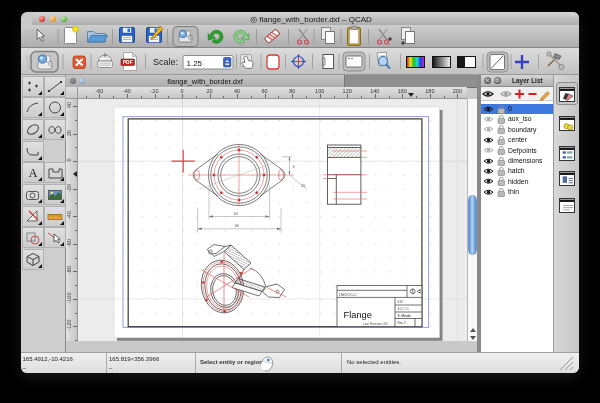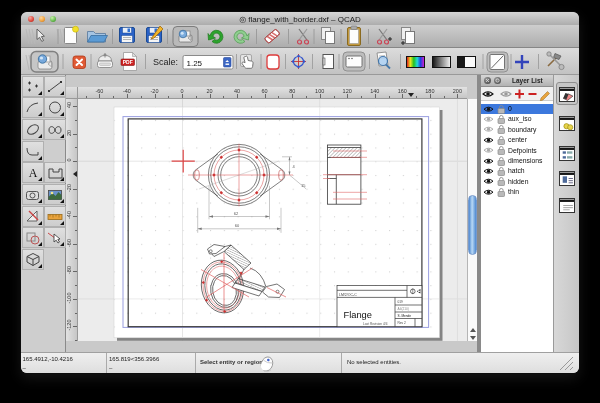--- a/index.html
+++ b/index.html
@@ -1,18 +1,18 @@
 <!DOCTYPE html>
 <html><head><meta charset="utf-8"><style>
 *{margin:0;padding:0;box-sizing:border-box}
 html,body{width:600px;height:403px;background:#000;overflow:hidden;font-family:"Liberation Sans",sans-serif}
 #win{position:absolute;left:21px;top:12px;width:558px;height:361px;background:#c9c9c9;
  border-radius:6px;box-shadow:0 0 0 1px #0c0c0c,0 5px 14px rgba(25,25,25,.9);overflow:hidden}
 .a{position:absolute}
-#titlebar{left:0;top:0;width:558px;height:16px;background:linear-gradient(#d6d6d6,#a6a6a6);
+#titlebar{left:11px;top:0;width:558px;height:16px;background:linear-gradient(#d6d6d6,#a6a6a6);
  border-bottom:1px solid #787878;border-radius:6px 6px 0 0}
 .tl{position:absolute;top:3.5px;width:6.5px;height:6.5px;border-radius:50%}
 #title-txt{position:absolute;left:0;top:2.5px;width:558px;text-align:center;font-size:8px;color:#1a1a1a}
 #tb1{left:0;top:13px;width:558px;height:23px;background:linear-gradient(#cecece,#adadad);border-bottom:1px solid #868686}
 #tb2{left:0;top:36px;width:558px;height:27px;background:linear-gradient(#dcdcdc,#c2c2c2);border-bottom:1px solid #999}
 #tabbar{left:45px;top:63px;width:415px;height:13px;background:#8f8f8f;border-bottom:1px solid #6d6d6d}
 #tab-sel{position:absolute;left:0;top:0;width:279px;height:12px;background:linear-gradient(#c6c6c6,#acacac);
  border-right:1px solid #777;font-size:7.5px;color:#111;text-align:center;line-height:13px}
 #lefttools{left:0;top:63px;width:45px;height:277px;background:#cecece;border-right:1px solid #8a8a8a}
 .cell{position:absolute;width:22px;height:21px;background:linear-gradient(#e0e0e0,#cdcdcd);border:1px solid #b0b0b0}
@@ -252,20 +252,23 @@
 <line x1="240" y1="6" x2="240" y2="21" stroke="#a2a2a2" stroke-width="1"></line>
 <line x1="264.5" y1="6" x2="264.5" y2="21" stroke="#a2a2a2" stroke-width="1"></line>
 <line x1="291.5" y1="6" x2="291.5" y2="21" stroke="#a2a2a2" stroke-width="1"></line>
 <line x1="318" y1="6" x2="318" y2="21" stroke="#a2a2a2" stroke-width="1"></line>
 <line x1="348.5" y1="6" x2="348.5" y2="21" stroke="#a2a2a2" stroke-width="1"></line>
 <line x1="379.5" y1="6" x2="379.5" y2="21" stroke="#a2a2a2" stroke-width="1"></line>
 <line x1="462" y1="6" x2="462" y2="21" stroke="#a2a2a2" stroke-width="1"></line>
 <line x1="490" y1="6" x2="490" y2="21" stroke="#a2a2a2" stroke-width="1"></line>
 <line x1="517.5" y1="6" x2="517.5" y2="21" stroke="#a2a2a2" stroke-width="1"></line>
 </svg></div>
+<div id="tabbar" class="a">
+<div id="tab-sel"><span style="position:absolute;left:4px;top:3px;width:6px;height:6px;border-radius:50%;background:radial-gradient(circle at 40% 35%,#9a9a9a,#595959);"></span><span style="position:absolute;left:13px;top:3px;width:6px;height:6px;border-radius:50%;background:radial-gradient(circle at 40% 35%,#cfe0f0,#6a87b8);"></span>flange_with_border.dxf</div>
+</div>
 <div id="lefttools" class="a">
 <div class="cell" style="left:0.5px;top:0.5px"><svg width="20" height="19" viewBox="0 0 20 19">
           <path d="M5,6 h3 M6.5,4.5 v3 M12,9 h3 M13.5,7.5 v3 M5,13 h3 M6.5,11.5 v3" stroke="#333" stroke-width="1"></path>
         </svg><div class="subtri"></div></div>
 <div class="cell" style="left:22.5px;top:0.5px"><svg width="20" height="19" viewBox="0 0 20 19">
           <line x1="4" y1="14" x2="16" y2="5" stroke="#444" stroke-width="1"></line>
           <rect x="3" y="13" width="2" height="2" fill="#333"></rect>
           <rect x="15" y="4" width="2" height="2" fill="#333"></rect>
         </svg><div class="subtri"></div></div>
 <div class="cell" style="left:0.5px;top:22.2px"><svg width="20" height="19" viewBox="0 0 20 19">

